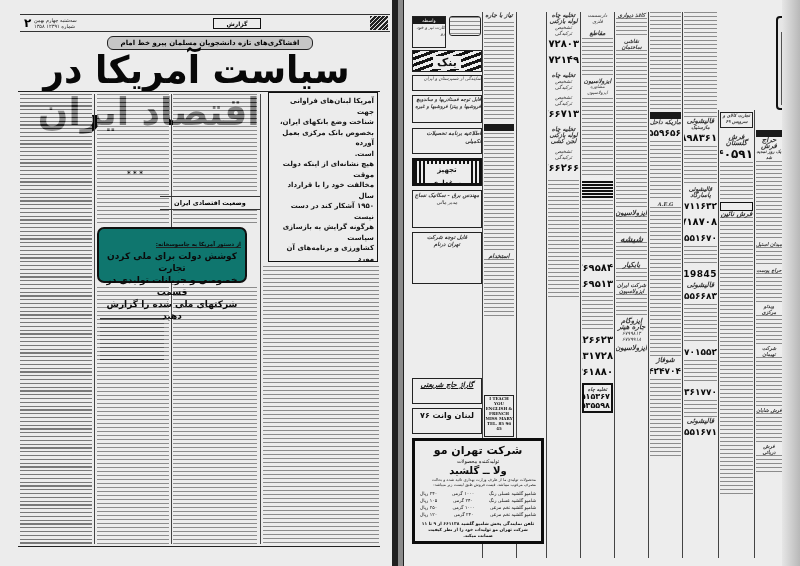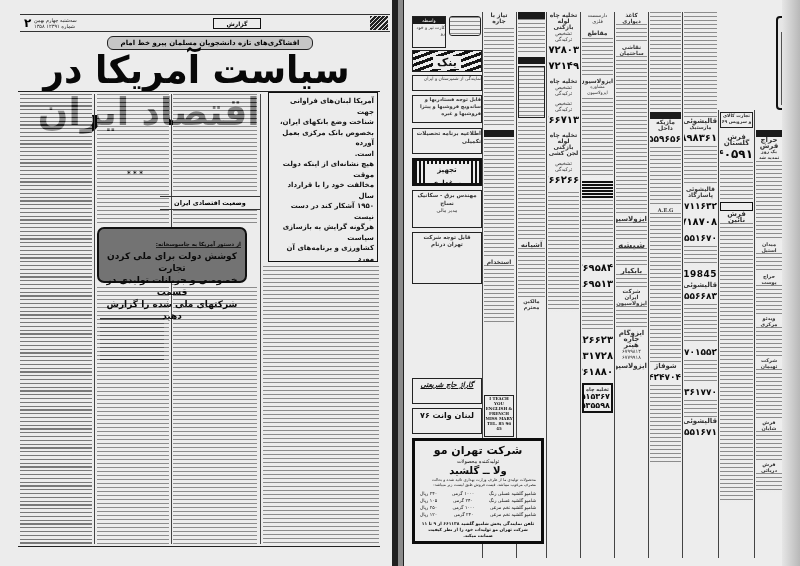--- a/index.html
+++ b/index.html
@@ -20,32 +20,32 @@
   .kicker{position:absolute;left:107px;top:36px;width:204px;height:12px;border:1px solid #222;border-radius:6px;background:#c6c6c6;font-size:7px;text-align:center;line-height:12px;font-weight:bold;}
   .headline{position:absolute;left:14px;top:50px;width:365px;height:40px;font-family:"DejaVu Sans",sans-serif;font-weight:bold;font-size:36px;line-height:40px;text-align:center;letter-spacing:-1px;color:#080808;transform:scaleY(1.05);}
   .rule-h{position:absolute;height:1px;background:#222;}
   .rule-v{position:absolute;width:1px;background:#444;}
   .col{position:absolute;overflow:hidden;}
   .text-block{width:100%;height:100%;background:repeating-linear-gradient(to bottom,#3d3d3d 0 1px,#ececec 1px 4px);opacity:.55;}
   .text-block.dense{background:repeating-linear-gradient(to bottom,#2d2d2d 0 1.2px,#ececec 1.2px 3.8px);opacity:.6;}
   .stars{position:absolute;font-size:7px;font-weight:bold;color:#111;}
   .sidebar-box{position:absolute;left:268px;top:92px;width:110px;height:170px;border:1.5px solid #111;background:#ececec;padding:3px;box-sizing:border-box;font-size:7px;line-height:10.5px;font-weight:bold;text-align:right;color:#111;overflow:hidden;}
   .subhead{position:absolute;left:160px;top:196px;width:100px;height:12px;border-top:1px solid #333;border-bottom:1px solid #333;font-size:6.5px;text-align:center;line-height:12px;font-weight:bold;}
-  .callout{position:absolute;left:97px;top:227px;width:150px;height:56px;border:2.5px solid #111;border-radius:7px;background:#737373;box-sizing:border-box;padding:2px 4px;text-align:right;color:#0a0a0a;}
+  .callout{position:absolute;left:97px;top:227px;width:150px;height:56px;border:2.5px solid #111;border-radius:7px;background:#0f766e;box-sizing:border-box;padding:2px 4px;text-align:right;color:#0a0a0a;}
   .callout .tag{font-size:5.5px;font-weight:bold;border-bottom:1px solid #222;display:inline-block;margin-bottom:2px;}
   .callout .body{font-size:9px;font-weight:bold;line-height:12px;text-align:center;}
   .left-margin-strip{position:absolute;left:0;top:30px;width:16px;height:520px;}
   .mini-table{position:absolute;font-size:4.5px;line-height:6px;color:#222;}
   
   .ad{position:absolute;border:1px solid #222;box-sizing:border-box;background:#ededed;overflow:hidden;color:#111;text-align:center;}
   .ad-label{position:absolute;height:7px;background:#1a1a1a;color:#fff;font-size:4.5px;line-height:7px;text-align:center;}
   .ad-label.outline{background:#ededed;color:#111;border:1px solid #111;}
   .big-num{font-weight:bold;font-size:15px;letter-spacing:.5px;line-height:16px;color:#0a0a0a;text-align:center;display:block;}
   .big-word{font-weight:bold;font-size:11px;line-height:13px;text-align:center;display:block;}
-  .small-txt{font-size:4.5px;line-height:6px;color:#333;display:block;text-align:right;}
+  .small-txt{font-size:4.5px;line-height:6px;color:#333;display:block;text-align:right;font-style:italic;}
   .classified-col{position:absolute;top:12px;height:546px;overflow:hidden;}
   .col-rule{position:absolute;top:12px;width:1px;height:546px;background:#444;}
   .guide-box{position:absolute;left:372px;top:16px;width:120px;height:94px;border:2px solid #111;border-radius:4px;box-sizing:border-box;background:#e6e6e6;overflow:hidden;}
   .guide-grid{position:absolute;left:3px;top:14px;right:3px;bottom:3px;display:flex;gap:2px;}
   .guide-col{flex:1;background:repeating-linear-gradient(to bottom,#2c2c2c 0 1.5px,#e6e6e6 1.5px 5px);border-left:1px solid #222;opacity:.75;}
   .guide-head{height:6px;background:#111;margin-bottom:2px;}
   .tehranmo{position:absolute;left:8px;top:438px;width:132px;height:106px;border:3px solid #0c0c0c;background:#ececec;box-sizing:border-box;padding:3px 5px;color:#0a0a0a;}
   .tehranmo .t1{font-size:11px;font-weight:bold;text-align:center;line-height:14px;}
   .tehranmo .t2{font-size:5px;text-align:center;line-height:7px;}
   .tehranmo .t3{font-size:10px;font-weight:bold;text-align:center;line-height:12px;}
@@ -197,38 +197,20 @@
     <div class="ad-label" style="position:relative;margin:2px 0;"></div>
     <div style="height:120px;">
         <div class="text-block"></div>
       </div>
     <span class="small-txt" style="font-size:6px;font-weight:bold;text-align:center;">استخدام</span>
     <div style="height:60px;">
         <div class="text-block"></div>
       </div>
   </div>
 
-  <div class="classified-col" style="left:114px;width:27px;">
-    <div class="ad-label" style="position:relative;"></div>
-    <div style="height:36px;">
-        <div class="text-block"></div>
-      </div>
-    <div class="ad-label" style="position:relative;margin-top:2px;"></div>
-    <div style="height:50px;border:1px solid #222;margin-top:2px;">
-        <div class="text-block"></div>
-      </div>
-    <div style="height:120px;margin-top:4px;">
-        <div class="text-block"></div>
-      </div>
-    <span class="small-txt" style="font-size:7px;font-weight:bold;text-align:center;">آشیانه</span>
-    <div style="height:50px;">
-        <div class="text-block"></div>
-      </div>
-    <span class="small-txt" style="font-size:5px;font-weight:bold;text-align:center;">مالکین محترم</span>
-  </div>
 
   <div class="classified-col" style="left:144px;width:31px;">
     <span class="small-txt" style="font-size:6px;font-weight:bold;text-align:center;">تخلیه چاه</span>
     <span class="small-txt" style="font-size:6px;font-weight:bold;text-align:center;">لوله بازکنی</span>
     <span class="small-txt" style="font-size:5px;text-align:center;">تشخیص ترکیدگی</span>
     <span class="big-num" style="font-size:10px;">۶۷۲۸۰۳</span>
     <span class="big-num" style="font-size:10px;">۶۷۲۱۴۹</span>
     <span class="small-txt" style="font-size:6px;font-weight:bold;text-align:center;margin-top:4px;">تخلیه چاه</span>
     <span class="small-txt" style="font-size:5px;text-align:center;">تشخیص ترکیدگی</span>
     <span class="small-txt" style="font-size:5px;text-align:center;margin-top:4px;">تشخیص ترکیدگی</span>

